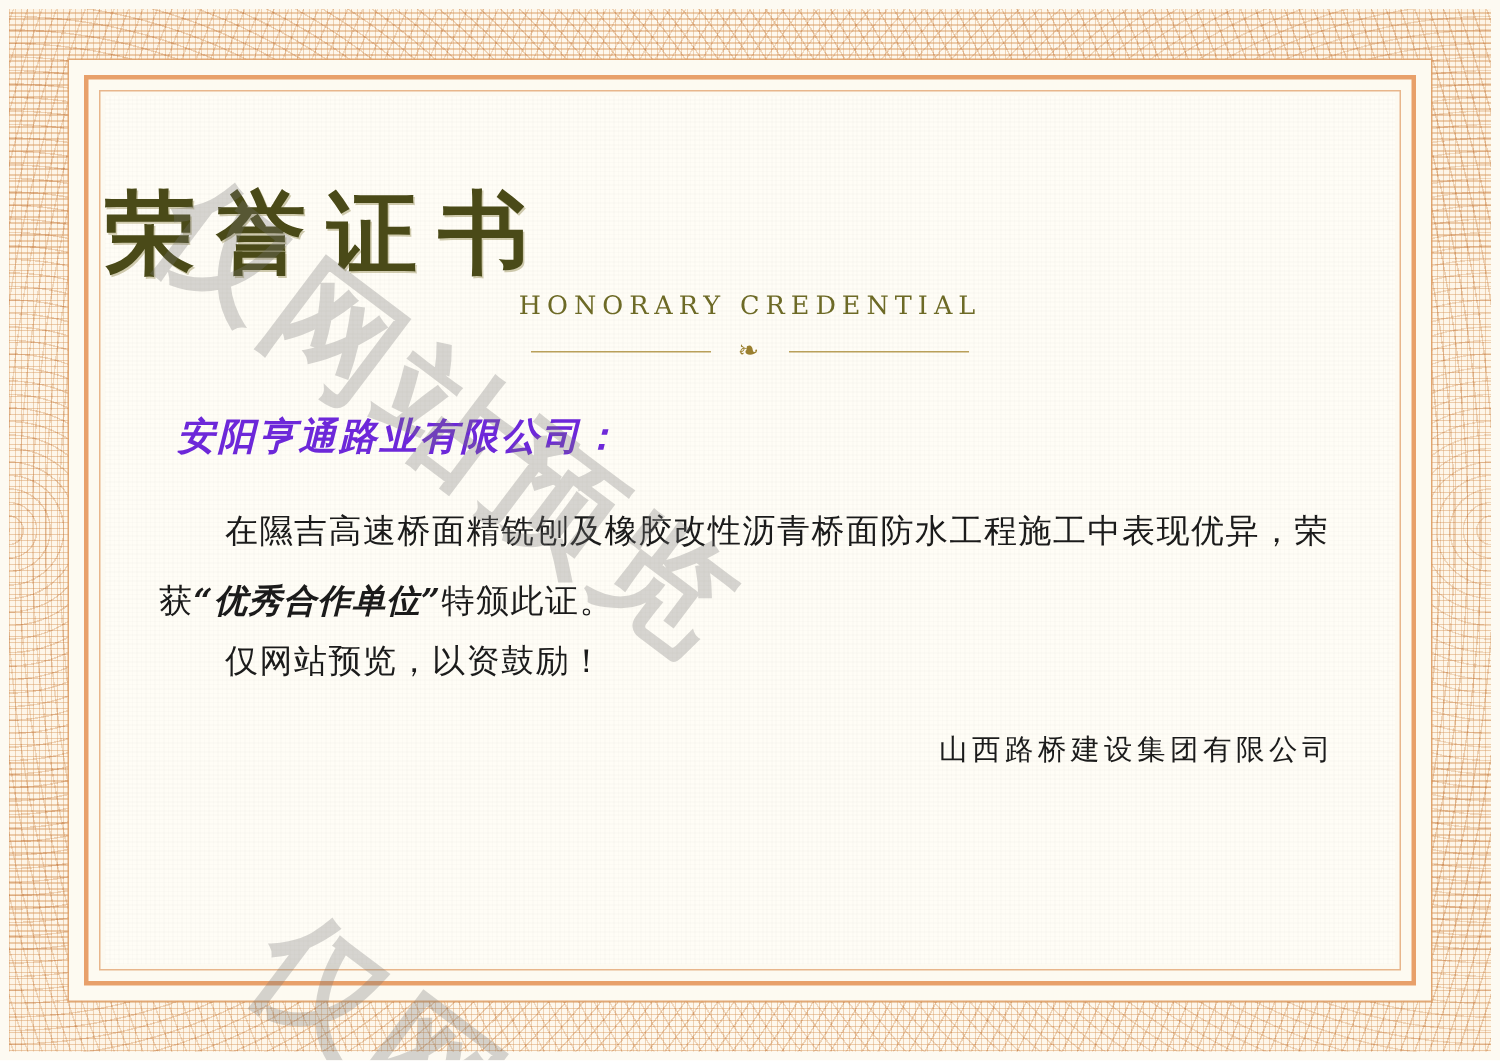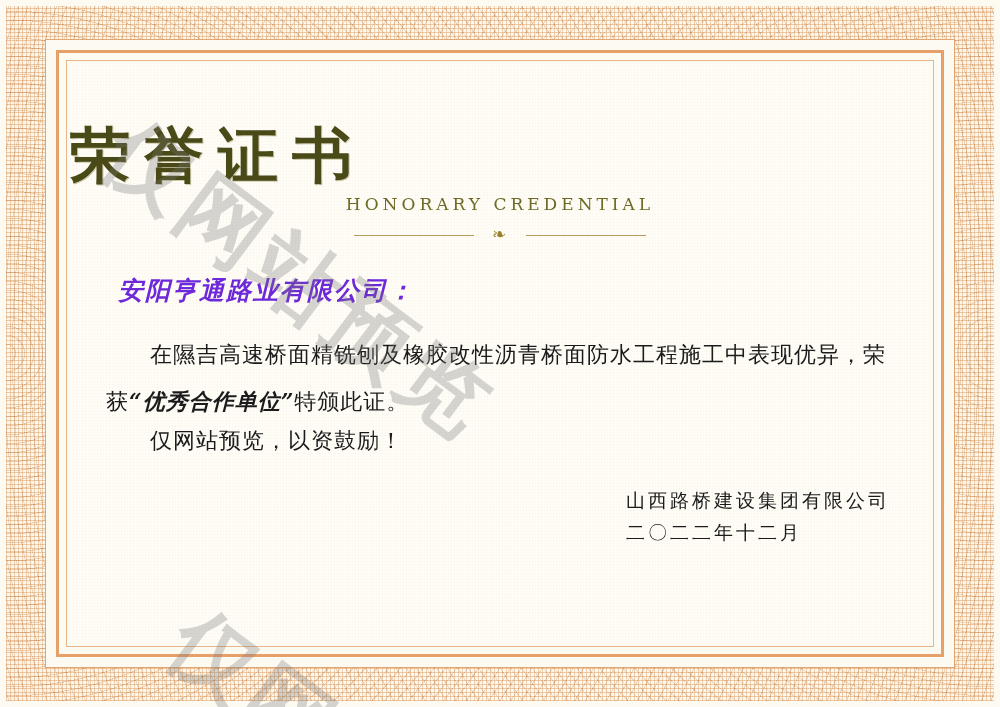--- a/index.html
+++ b/index.html
@@ -169,21 +169,21 @@
     font-family: "DejaVu Serif", serif;
     font-size: 22px;
     color: #1b1b1b;
     letter-spacing: 1px;
     text-indent: 44px;
   }
   .signature {
     position: absolute;
     right: 40px;
     top: 420px;
-    text-align: left;
+    text-align: right;
     font-family: "DejaVu Serif", serif;
     font-size: 19px;
     line-height: 32px;
     color: #1b1b1b;
     letter-spacing: 3px;
   }
 
   
   .watermark {
     position: absolute;
@@ -234,21 +234,20 @@
     <div class="body-text">
       <p>
         <span>在隰吉高速桥面精铣刨及橡胶改性沥青桥面防水工程施工中表现优异，荣获</span><span class="highlight">“优秀合作单位”</span><span>特颁此证。</span>
       </p>
     </div>
 
     <div class="closing">仅网站预览，以资鼓励！</div>
 
     <div class="signature">
       <div>山西路桥建设集团有限公司</div>
-      <div>二〇二二年十二月</div>
     </div>
 
   </div>
 
   <div class="watermark">
     <span class="wm1">仅网站预览</span>
     <span class="wm2">仅网</span>
   </div>
 
 </div>

